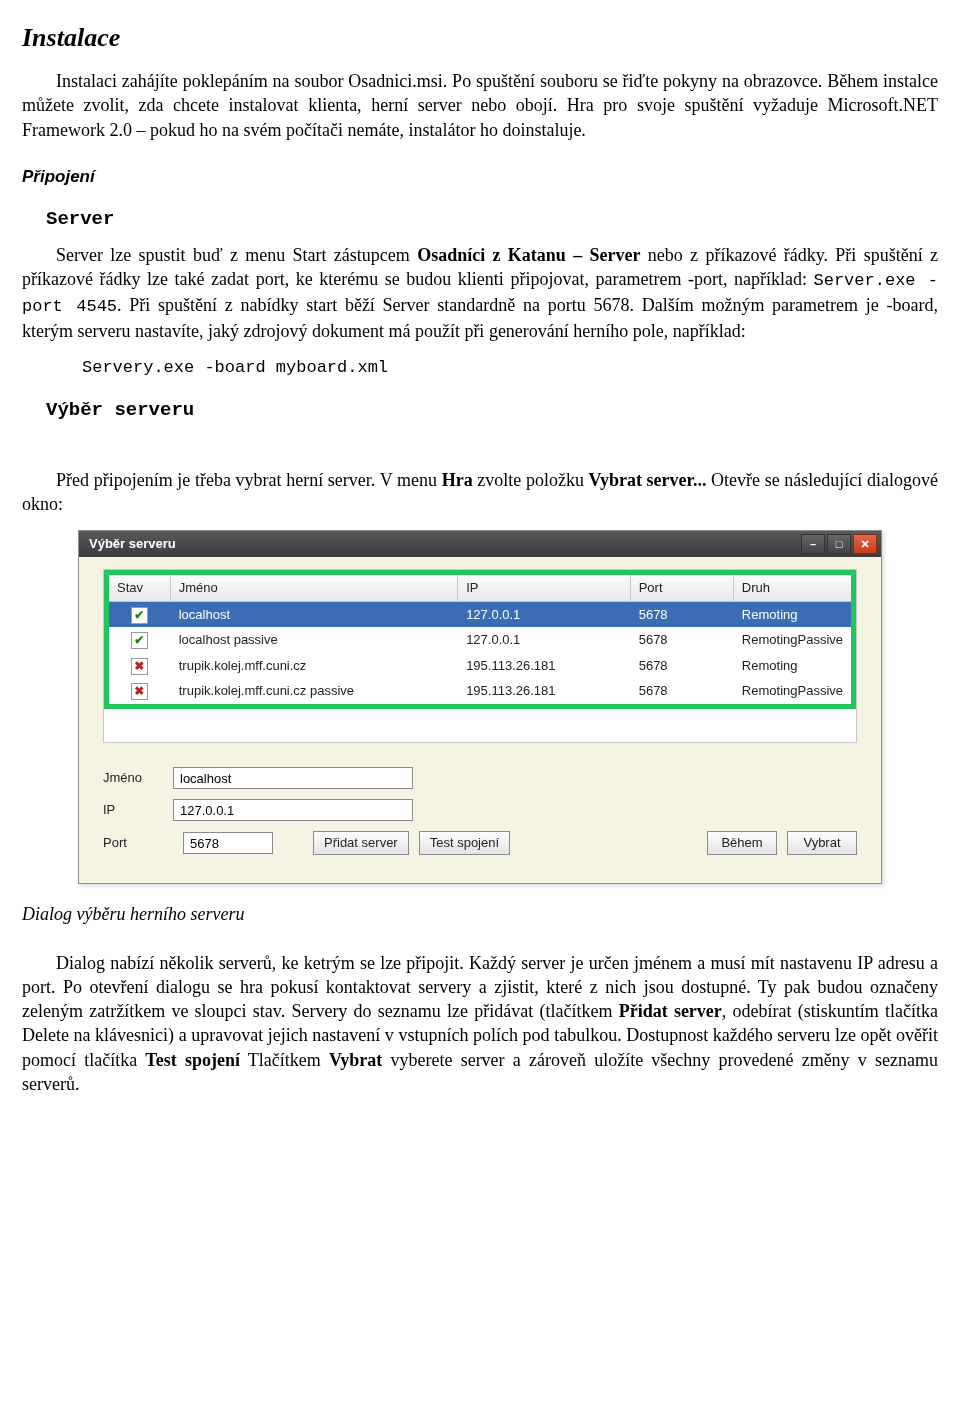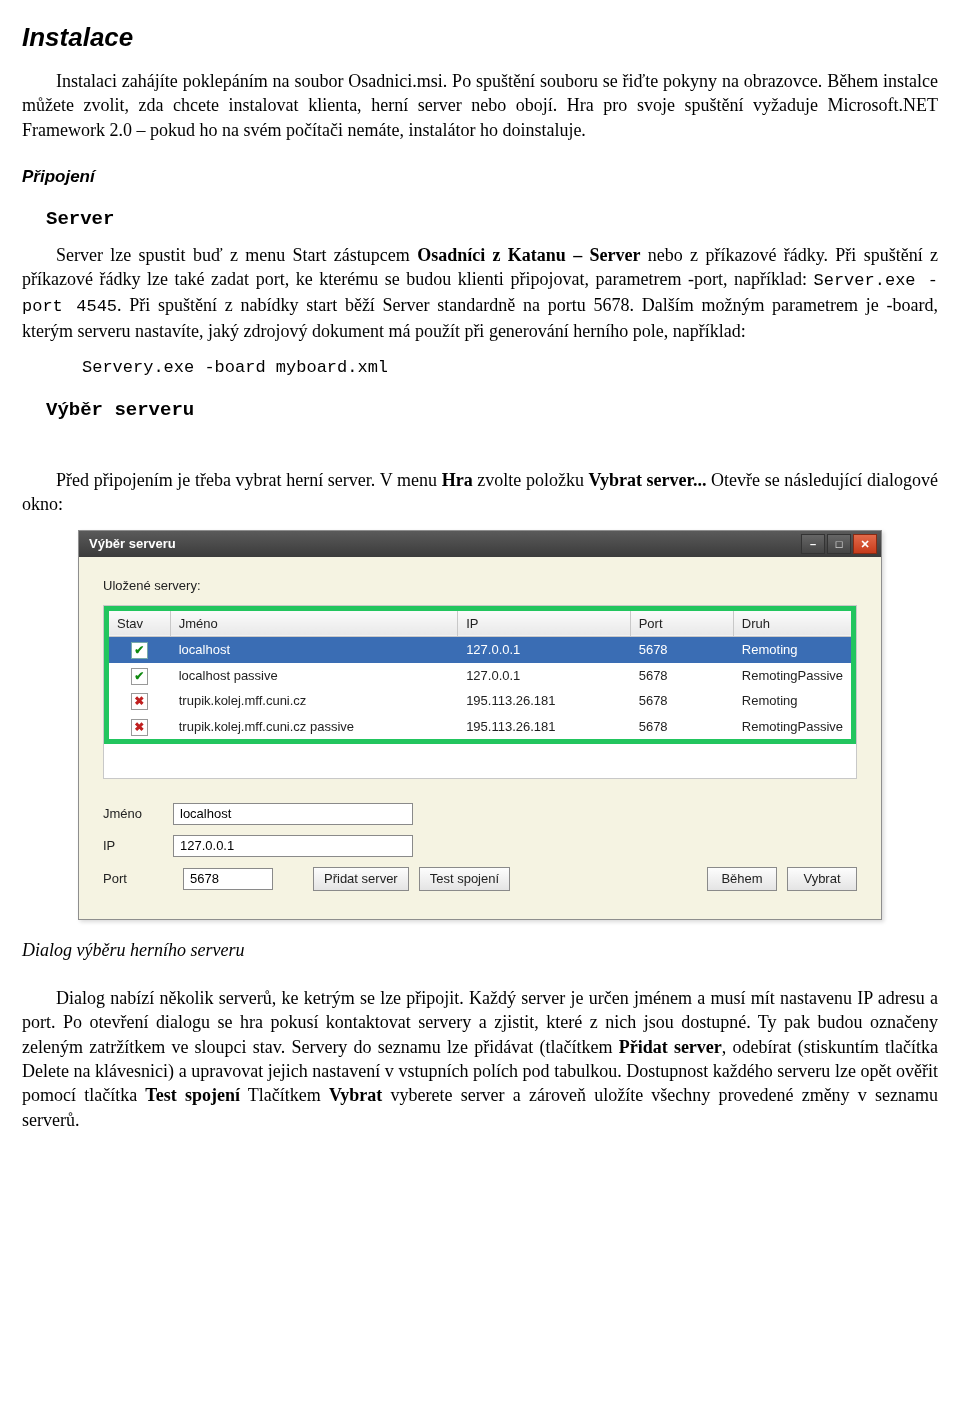--- a/index.html
+++ b/index.html
@@ -7,21 +7,21 @@
     font-size: 18px;
     line-height: 1.35;
     color: #000;
     margin: 0;
     padding: 20px 22px;
     width: 960px;
     box-sizing: border-box;
     background: #fff;
   }
   h1.headline {
-    font-family: Liberation Sans, sans-serif;
+    font-family: Liberation Serif, serif;
     font-weight: bold;
     font-style: italic;
     font-size: 26px;
     margin: 0 0 14px 0;
   }
   h2.sub-headline {
     font-family: Arial, Helvetica, sans-serif;
     font-weight: bold;
     font-style: italic;
     font-size: 17px;
@@ -234,21 +234,20 @@
 <div class="dialog-wrap">
   <div class="dialog">
     <div class="titlebar">
       <span>Výběr serveru</span>
       <span class="titlebar-spacer"></span>
       <span class="winbtn">–</span>
       <span class="winbtn">□</span>
       <span class="winbtn close">✕</span>
     </div>
     <div class="dlg-body">
-      <div class="saved-label">Uložené servery:</div>
 
       <div class="table-area">
         <table class="servers">
           <thead>
             <tr>
               <th style="width:46px;">Stav</th>
               <th style="width:280px;">Jméno</th>
               <th style="width:160px;">IP</th>
               <th style="width:90px;">Port</th>
               <th>Druh</th>

